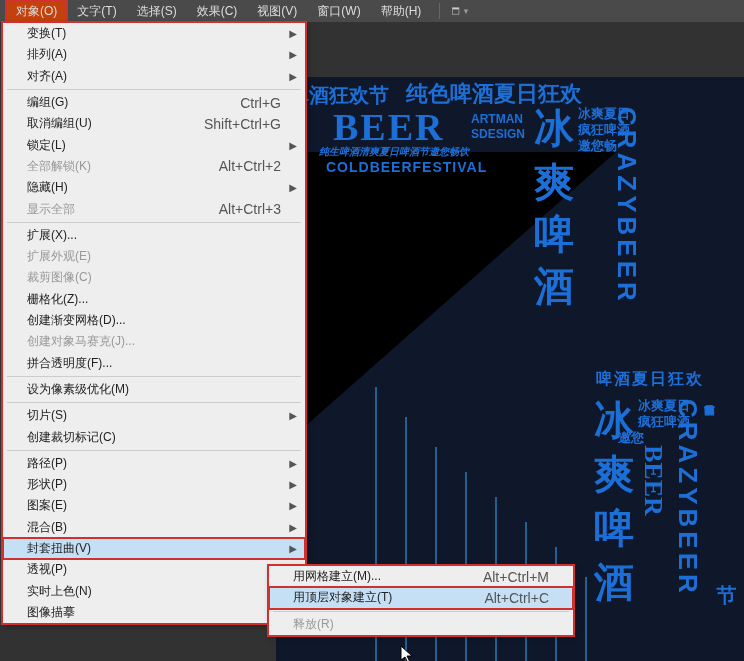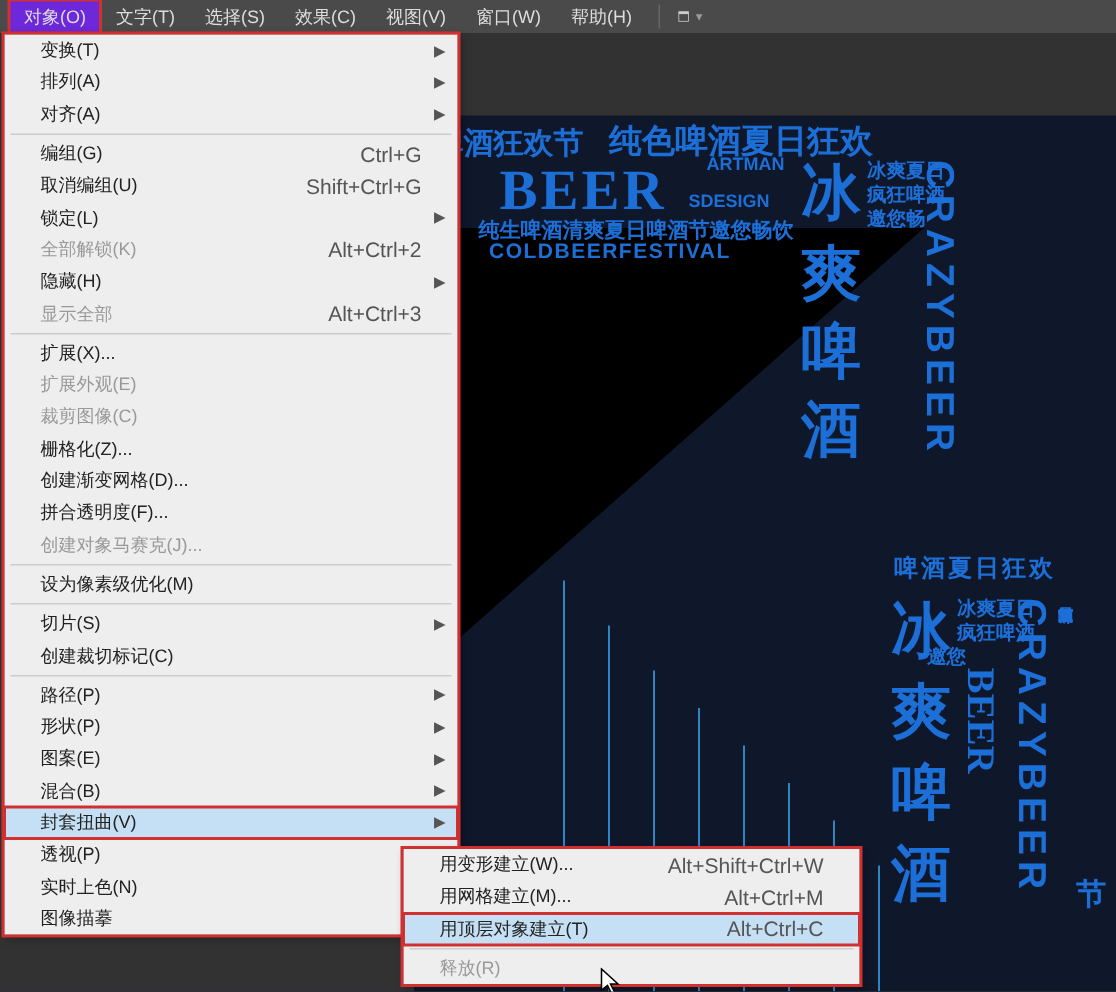--- a/index.html
+++ b/index.html
@@ -1,19 +1,19 @@
 <!DOCTYPE html>
 <html><head>
   <meta charset="utf-8">
   <style>
     * { margin: 0; padding: 0; box-sizing: border-box; }
     body { width: 744px; height: 661px; font-family: "Microsoft YaHei", sans-serif; font-size: 12px; background: #4a4a4a; overflow: hidden; position: relative; }
     .menubar { background: #4a4a4a; height: 22px; display: flex; align-items: center; padding-left: 6px; }
     .menu-item { color: #ddd; padding: 3px 10px; cursor: default; }
-    .menu-item.active { background: #6d28d9; outline: 2px solid #d03030; outline-offset: -1px; }
+    .menu-item.active { background: #c2410c; outline: 2px solid #d03030; outline-offset: -1px; }
     .toolbar-divider { width: 1px; height: 16px; background: #666; margin: 0 8px; }
     .view-mode-icon { width: 16px; height: 16px; margin-left: 4px; display: flex; align-items: center; }
     .view-mode-icon svg { fill: #ccc; }
     .dropdown-arrow { color: #999; font-size: 9px; margin-left: 4px; }
     .canvas-area { position: absolute; top: 22px; left: 0; right: 0; bottom: 0; background: #323232; }
     .artboard { position: absolute; left: 276px; top: 55px; width: 497px; height: 584px; background: #0f172a; }
     .beer-text { position: absolute; color: #1d6fd8; font-weight: bold; }
     .dropdown-menu { position: absolute; top: 22px; left: 2px; width: 304px; background: #eeeeee; border: 1px solid #999; box-shadow: 2px 2px 6px rgba(0,0,0,0.3); outline: 2px solid #d03030; outline-offset: -1px; }
     .menu-row { display: flex; justify-content: space-between; align-items: center; padding: 3px 24px 3px 24px; color: #222; cursor: default; position: relative; height: 21.3px; }
     .menu-row.disabled { color: #999; }
@@ -57,33 +57,33 @@
       <line x1="160" y1="370" x2="160" y2="584"></line>
       <line x1="190" y1="395" x2="190" y2="584"></line>
       <line x1="220" y1="420" x2="220" y2="584"></line>
       <line x1="250" y1="445" x2="250" y2="584"></line>
       <line x1="280" y1="470" x2="280" y2="584"></line>
       <line x1="310" y1="500" x2="310" y2="584"></line>
     </svg>
     <div class="beer-text" style="left:13px;top:5px;font-size:20px;">啤酒狂欢节</div>
     <div class="beer-text" style="left:130px;top:2px;font-size:22px;">纯色啤酒夏日狂欢</div>
     <div class="beer-text" style="left:57px;top:28px;font-size:38px;font-family:serif;letter-spacing:2px;">BEER</div>
-    <div class="beer-text" style="left:195px;top:25px;font-size:12px;">ARTMAN</div>
-    <div class="beer-text" style="left:183px;top:50px;font-size:12px;">SDESIGN</div>
+    <div class="beer-text" style="left:195px;top:35px;font-size:12px;">ARTMAN</div>
+    <div class="beer-text" style="left:195px;top:50px;font-size:12px;">SDESIGN</div>
     <div class="beer-text" style="left:258px;top:24px;font-size:40px;">冰</div>
     <div class="beer-text" style="left:258px;top:78px;font-size:40px;">爽</div>
     <div class="beer-text" style="left:258px;top:130px;font-size:40px;">啤</div>
     <div class="beer-text" style="left:258px;top:182px;font-size:40px;">酒</div>
     <div class="beer-text" style="left:302px;top:28px;font-size:13px;">冰爽夏日</div>
     <div class="beer-text" style="left:302px;top:44px;font-size:13px;">疯狂啤酒</div>
     <div class="beer-text" style="left:302px;top:60px;font-size:13px;">邀您畅</div>
     <div class="beer-text" style="left:5px;top:32px;font-size:22px;">疯</div>
     <div class="beer-text" style="left:5px;top:56px;font-size:22px;">凉</div>
     <div class="beer-text" style="left:5px;top:80px;font-size:22px;">狂</div>
-    <div class="beer-text" style="left:43px;top:68px;font-size:14px;">纯生啤酒清爽夏日啤酒节邀您畅饮</div>
+    <div class="beer-text" style="left:43px;top:68px;font-size:10px;font-style:italic;">纯生啤酒清爽夏日啤酒节邀您畅饮</div>
     <div class="beer-text" style="left:50px;top:82px;font-size:14px;letter-spacing:1px;">COLDBEERFESTIVAL</div>
     <div class="beer-text" style="left:335px;top:30px;font-size:26px;writing-mode:vertical-rl;letter-spacing:4px;">CRAZYBEER</div>
 
     <div class="beer-text" style="left:320px;top:292px;font-size:16px;letter-spacing:2px;">啤酒夏日狂欢</div>
     <div class="beer-text" style="left:318px;top:316px;font-size:40px;">冰</div>
     <div class="beer-text" style="left:318px;top:370px;font-size:40px;">爽</div>
     <div class="beer-text" style="left:318px;top:424px;font-size:40px;">啤</div>
     <div class="beer-text" style="left:318px;top:478px;font-size:40px;">酒</div>
     <div class="beer-text" style="left:362px;top:320px;font-size:13px;">冰爽夏日</div>
     <div class="beer-text" style="left:362px;top:336px;font-size:13px;">疯狂啤酒</div>
@@ -143,25 +143,25 @@
       </div>
       <div class="menu-row disabled">
         <span>裁剪图像(C)</span>
       </div>
       <div class="menu-row">
         <span>栅格化(Z)...</span>
       </div>
       <div class="menu-row">
         <span>创建渐变网格(D)...</span>
       </div>
+      <div class="menu-row disabled">
+        <span>创建对象马赛克(J)...</span>
+      </div>
       <div class="menu-row">
         <span>拼合透明度(F)...</span>
-      </div>
-      <div class="menu-row disabled">
-        <span>创建对象马赛克(J)...</span>
       </div>
       <div class="menu-separator"></div>
       <div class="menu-row">
         <span>设为像素级优化(M)</span>
       </div>
       <div class="menu-separator"></div>
       <div class="menu-row">
         <span>切片(S)</span>
         <span class="submenu-arrow">▶</span>
       </div>
@@ -199,24 +199,20 @@
       </div>
       <div class="menu-row">
         <span>图像描摹</span>
         <span class="submenu-arrow">▶</span>
       </div>
     </div>
 </div>
 
 <div class="submenu">
   <div id="submenu-rows">
-      <div class="menu-row">
-        <span>用变形建立(W)...</span>
-        <span class="shortcut">Alt+Shift+Ctrl+W</span>
-      </div>
       <div class="menu-row">
         <span>用网格建立(M)...</span>
         <span class="shortcut">Alt+Ctrl+M</span>
       </div>
       <div class="menu-row highlighted">
         <span>用顶层对象建立(T)</span>
         <span class="shortcut">Alt+Ctrl+C</span>
       </div>
       <div class="menu-separator"></div>
       <div class="menu-row disabled">

